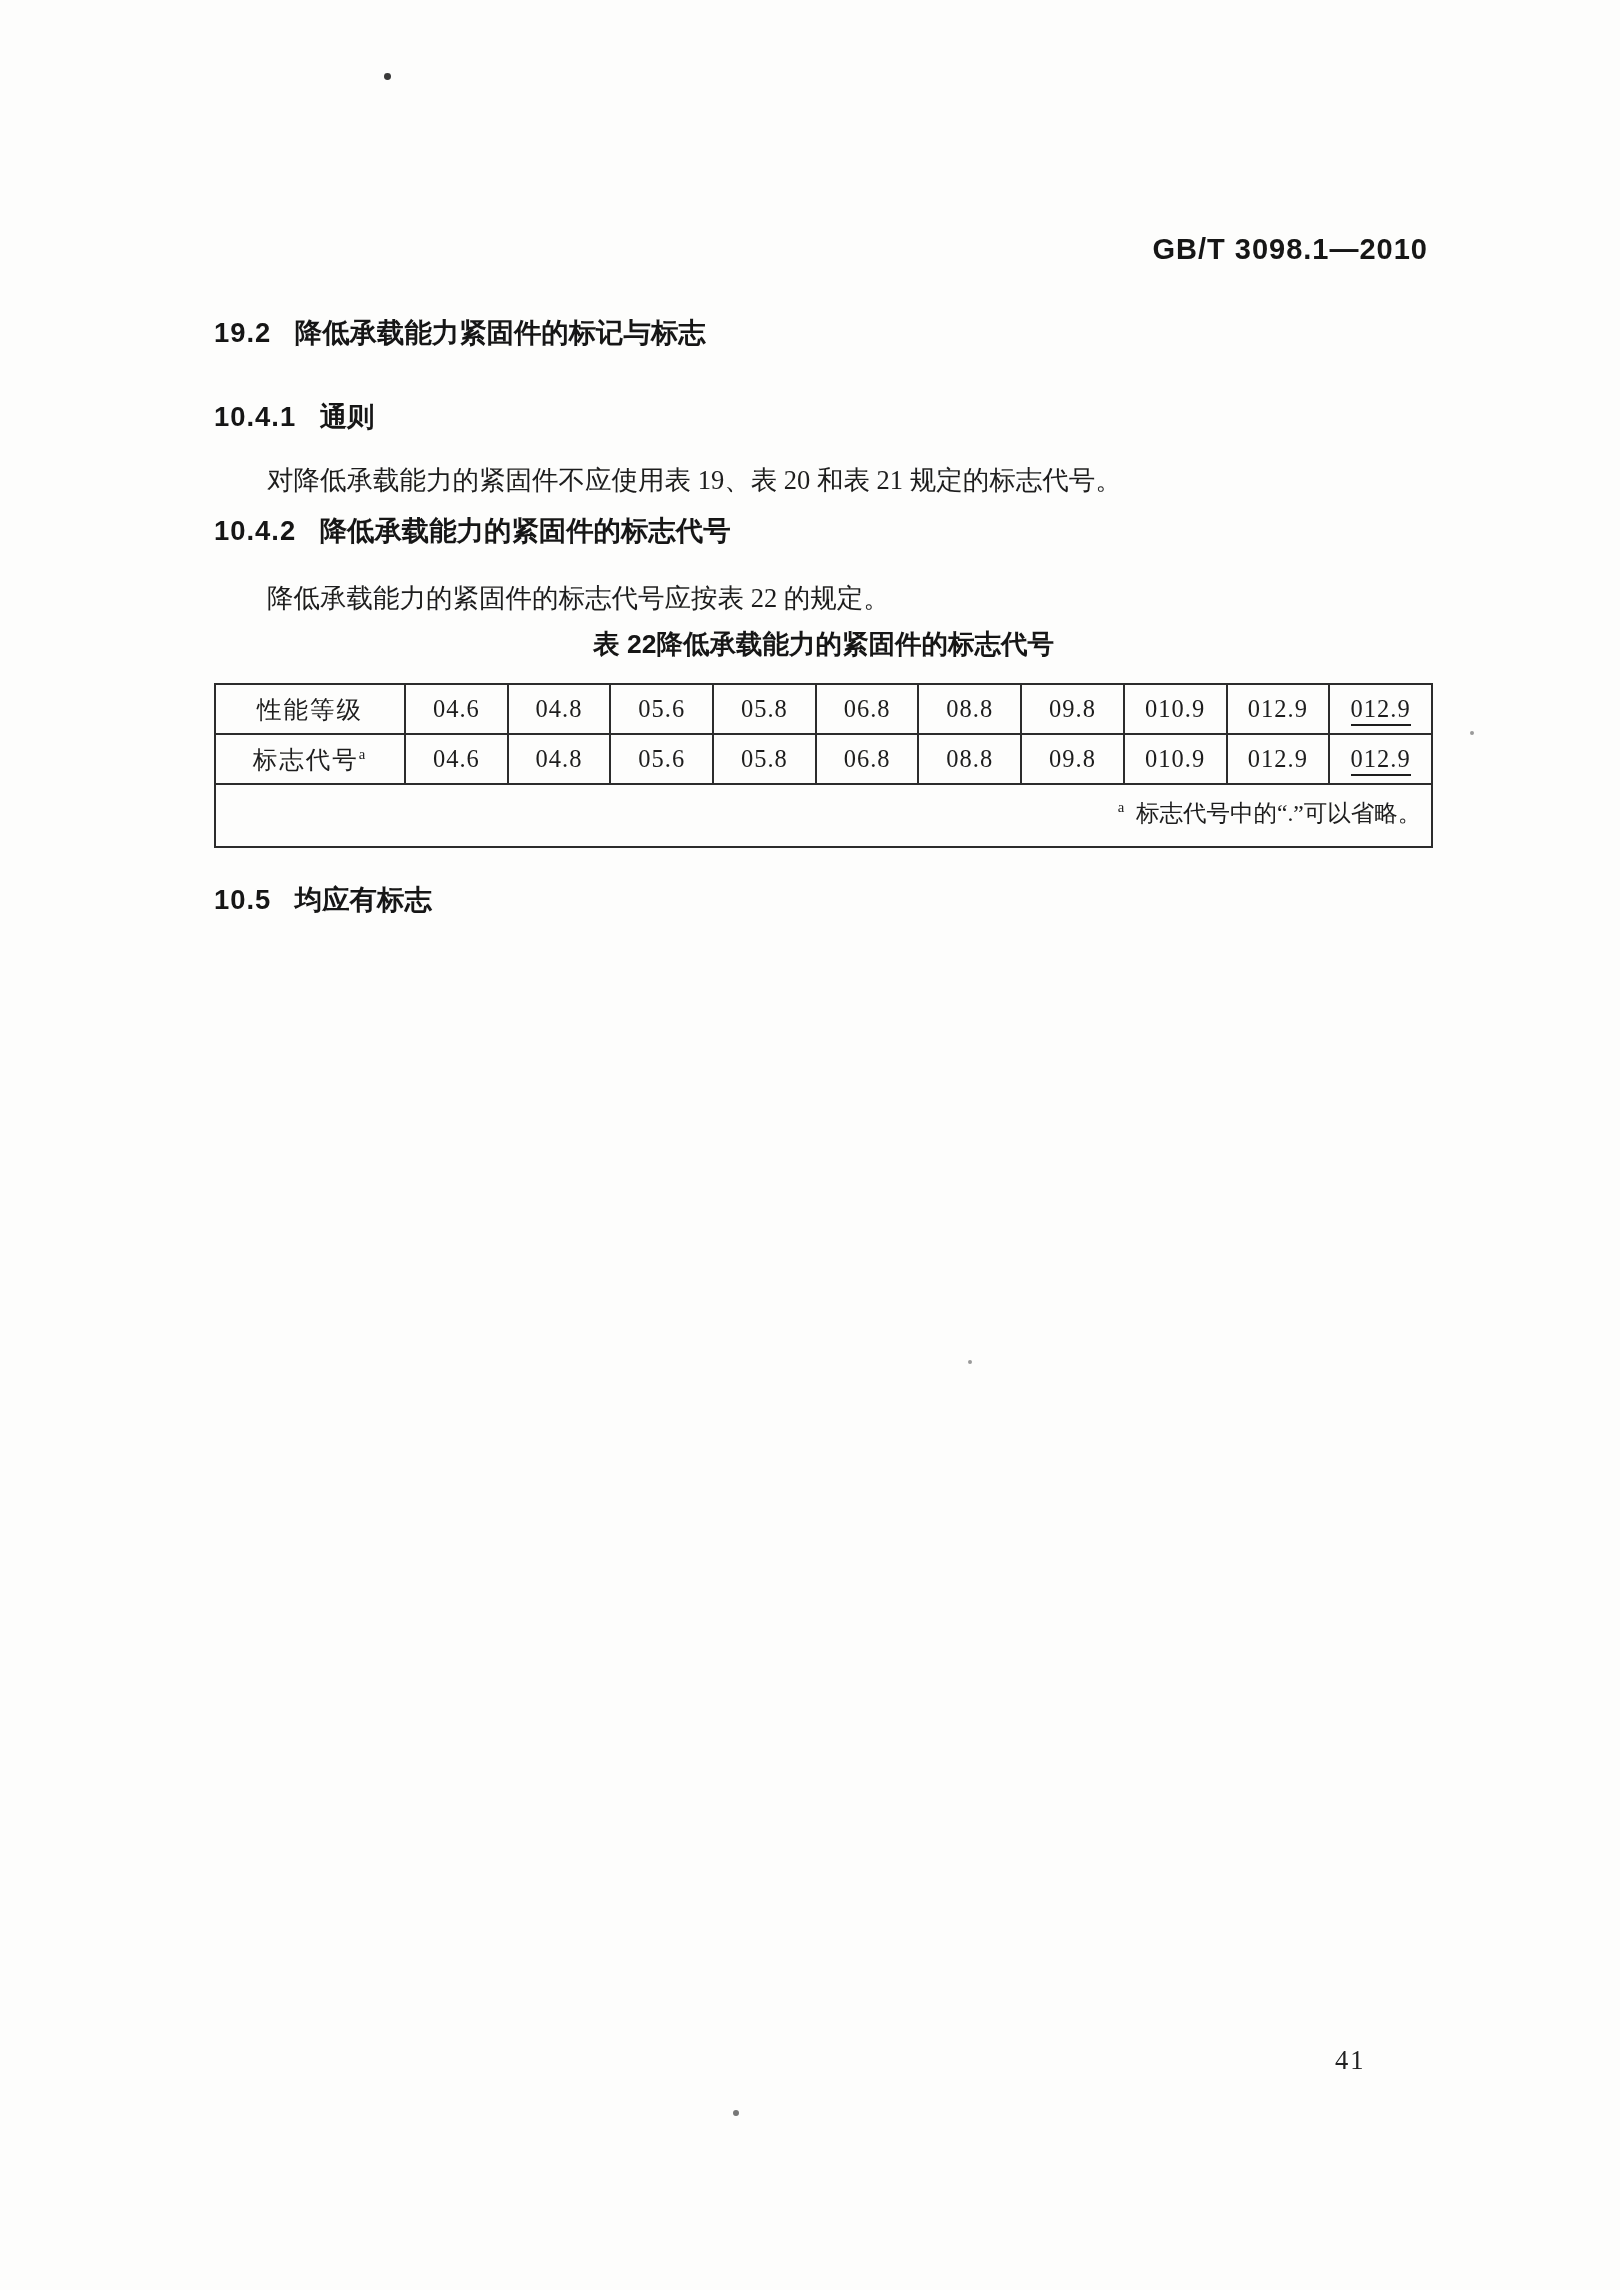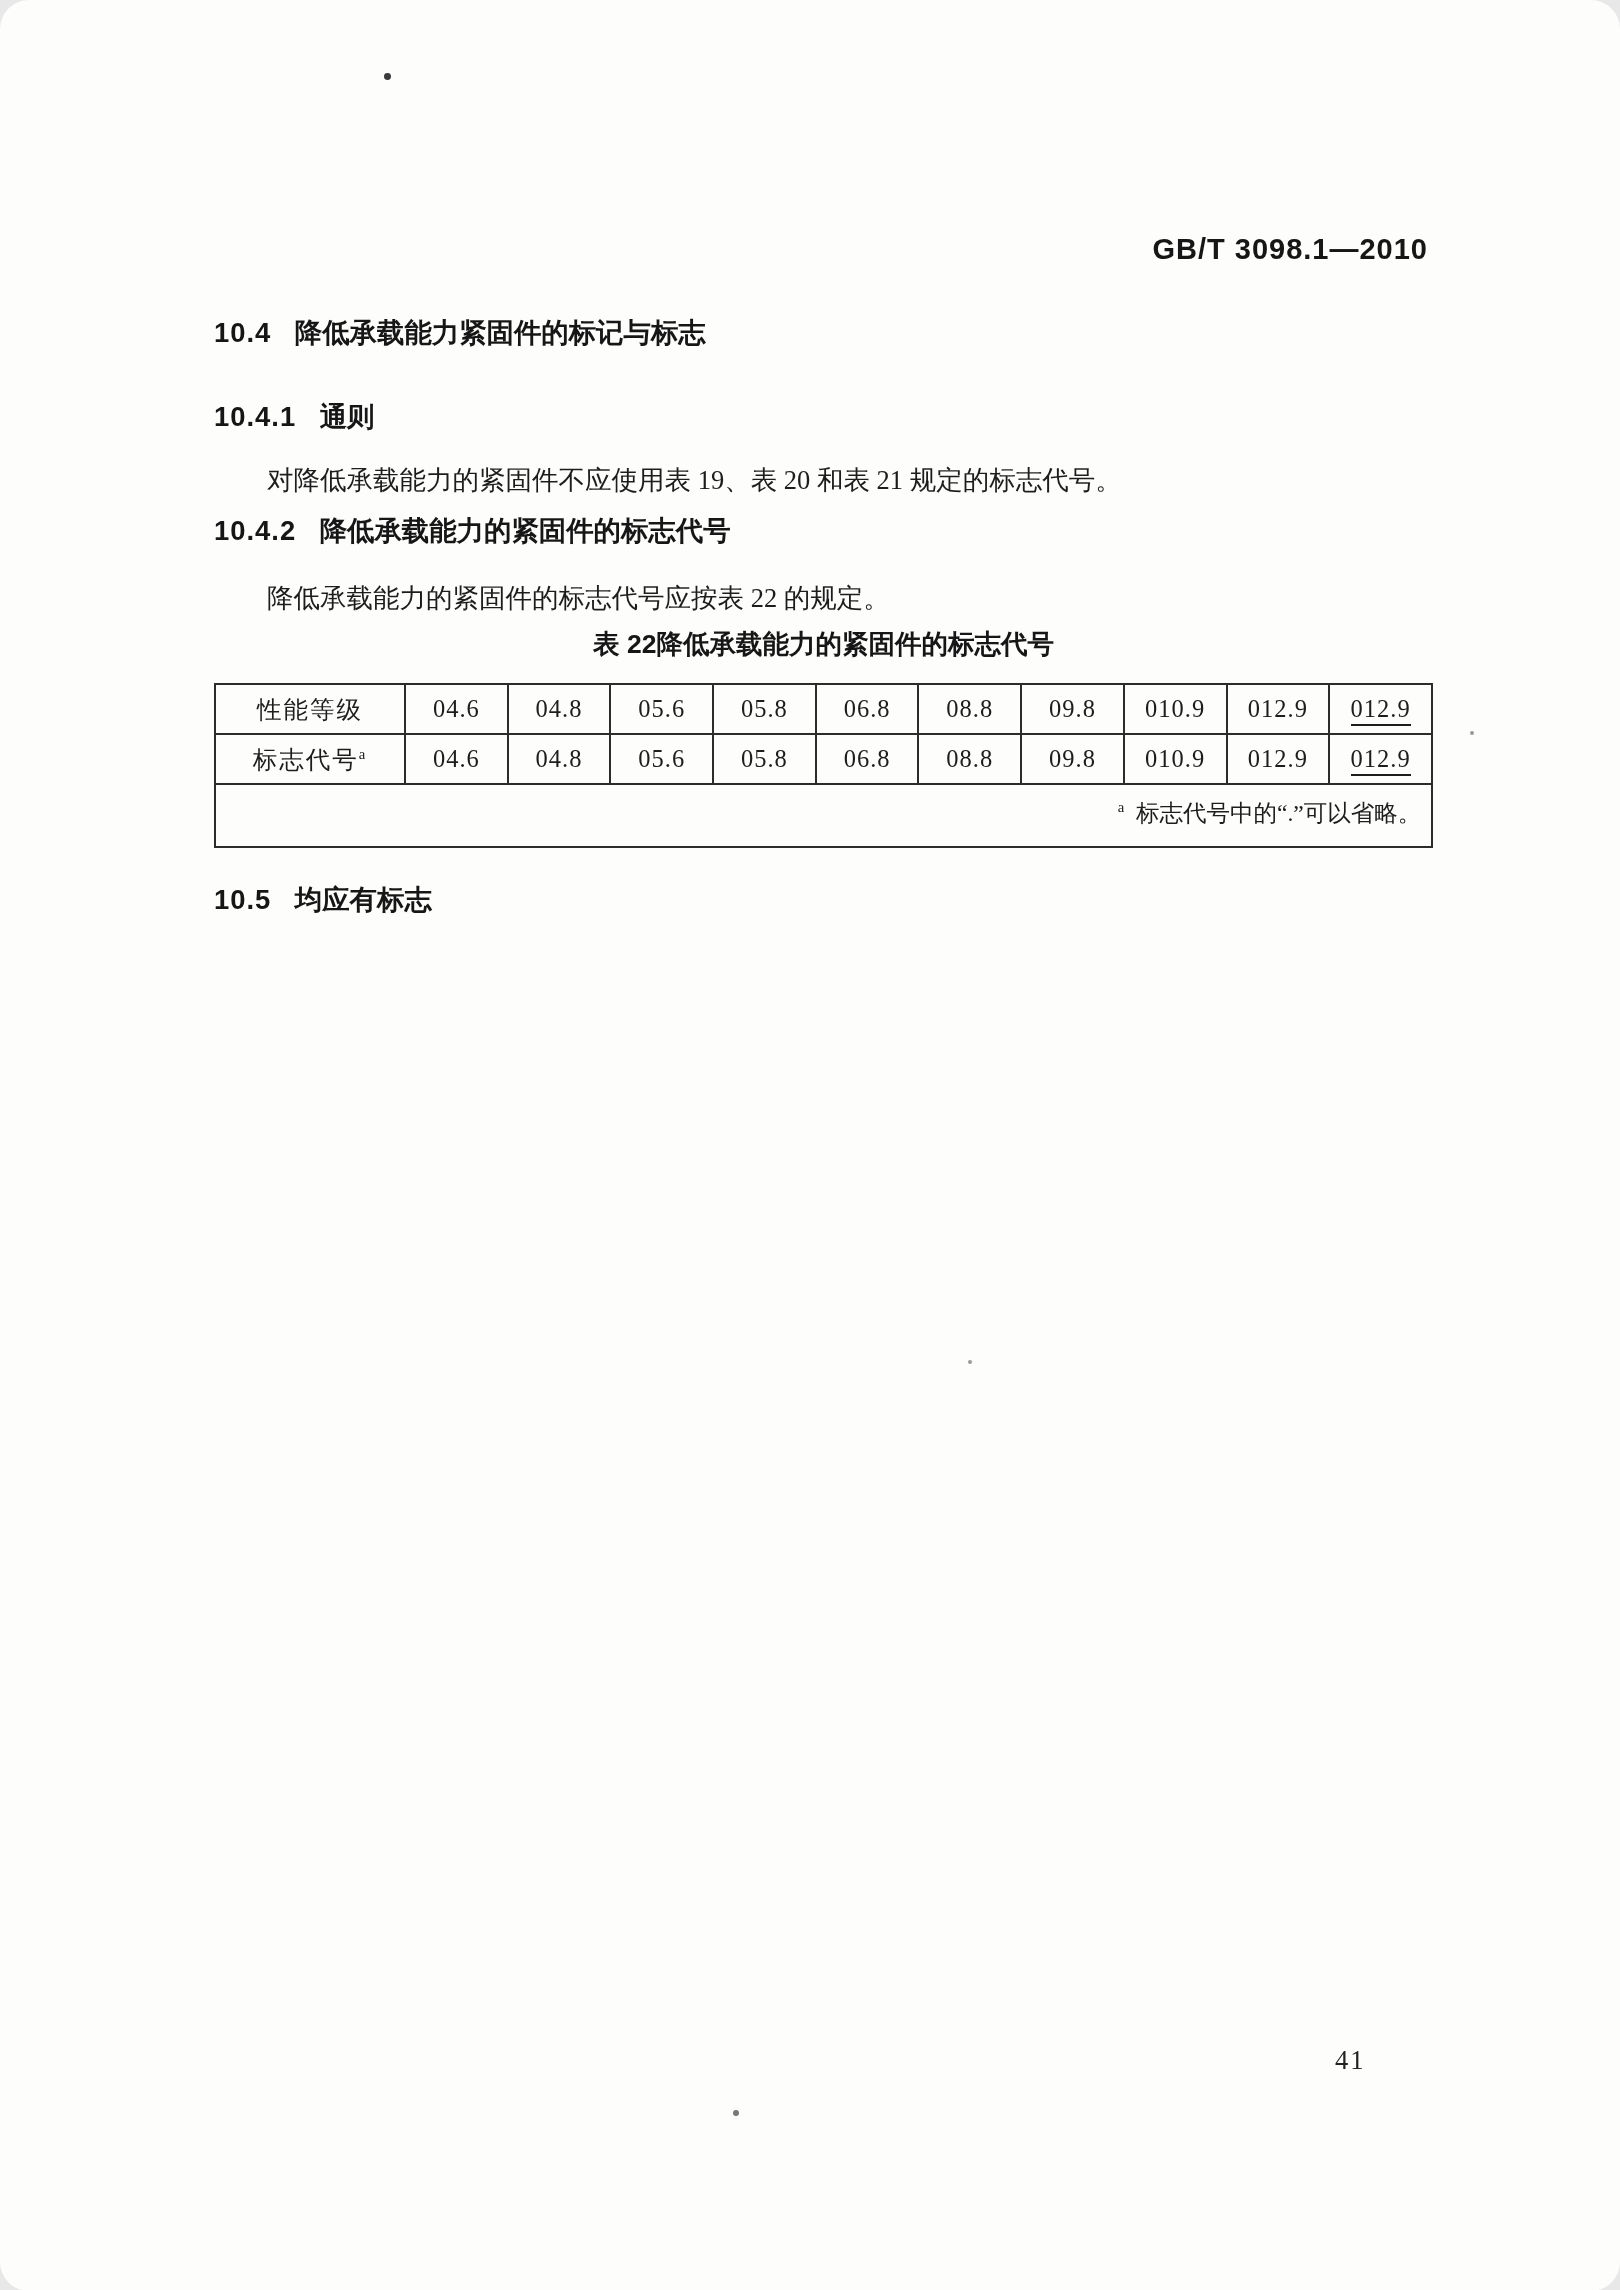--- a/index.html
+++ b/index.html
@@ -3,21 +3,20 @@
 <meta charset="utf-8">
 <style>
   html,body{margin:0;padding:0;background:#e8e8e8;}
   .page{
     position:relative;
     width:1620px;height:2291px;
     background:#fdfdfc;
     overflow:hidden;
     font-family:"Liberation Serif","DejaVu Serif",serif;
     color:#1d1d1d;
-    border-radius:29px;
   }
   .gbt-header{
     position:absolute;top:233px;right:192px;
     font-family:"Liberation Sans","DejaVu Sans",sans-serif;
     font-weight:bold;font-size:29px;letter-spacing:1px;
     color:#161616;
   }
   .content{
     position:absolute;left:214px;top:316px;width:1219px;
   }
@@ -77,21 +76,21 @@
 
   <div class="gbt-header">GB/T 3098.1—2010</div>
 
   <div class="speck s1"></div>
   <div class="speck s2"></div>
   <div class="speck s3"></div>
   <div class="speck s4"></div>
 
   <div class="content">
 
-    <p class="sec-heading h104"><span class="sec-num">10.4</span><span>降低承载能力紧固件的标记与标志</span></p>
+    <p class="sec-heading h104"><span class="sec-num">19.2</span><span>降低承载能力紧固件的标记与标志</span></p>
 
     <p class="sec-heading h1041"><span class="sec-num">10.4.1</span><span>通则</span></p>
 
     <p class="para">对降低承载能力的紧固件不应使用表 19、表 20 和表 21 规定的标志代号。</p>
 
     <p class="sec-heading h1042"><span class="sec-num">10.4.2</span><span>降低承载能力的紧固件的标志代号</span></p>
 
     <p class="para">降低承载能力的紧固件的标志代号应按表 22 的规定。</p>
 
     <p class="table-title"><span class="sec-num">表 22</span><span>降低承载能力的紧固件的标志代号</span></p>

